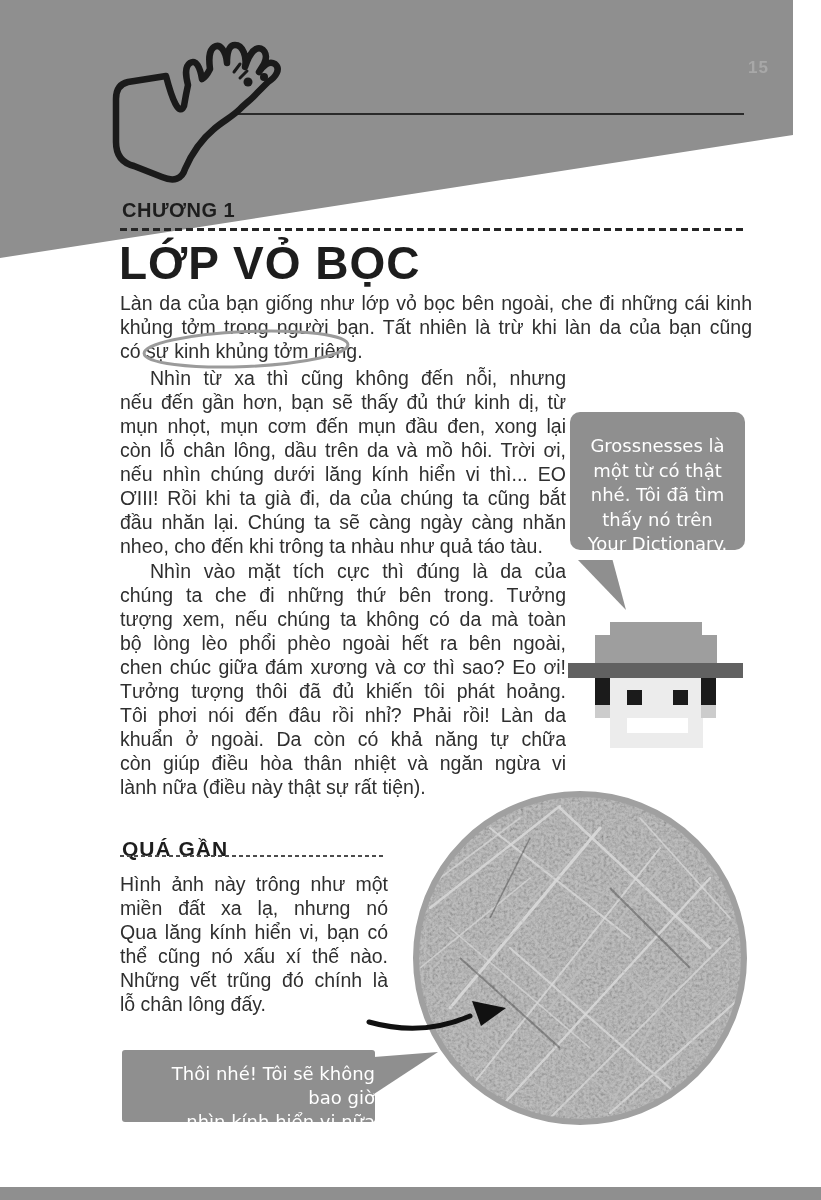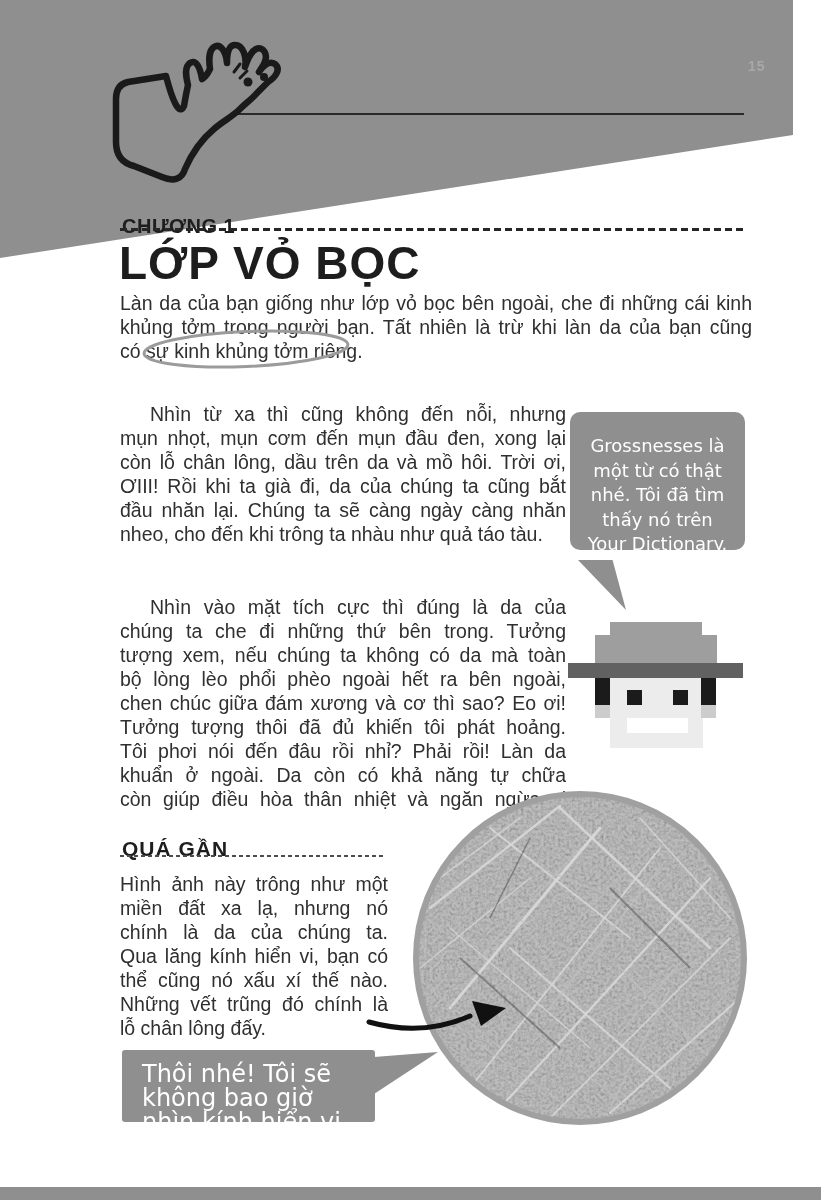--- a/index.html
+++ b/index.html
@@ -8,51 +8,51 @@
     overflow:hidden;font-family:"Liberation Sans",sans-serif;color:#2f2f2f;
     margin:0 auto;
   }
   .abs{position:absolute;}
   
   .header-wedge{
     left:0;top:0;width:793px;height:258px;background:#8f8f8f;
     clip-path:polygon(0 0,100% 0,100% 52.3%,0 100%);
   }
   .thin-rule{left:120px;top:113px;width:624px;height:2px;background:#2a2a2a;}
-  .page-number{left:748px;top:58px;width:40px;font-size:14px;font-weight:bold;
+  .page-number{left:748px;top:58px;width:40px;font-size:17px;font-weight:bold;
     color:#a8a8a8;letter-spacing:1px;}
   .chapter-label{left:122px;top:199px;font-size:20px;font-weight:bold;
-    letter-spacing:.5px;color:#1d1d1d;margin-top:16px;}
+    letter-spacing:.5px;color:#1d1d1d;}
   .dashed-rule-1{left:120px;top:228px;width:627px;height:3px;
     background:repeating-linear-gradient(90deg,#262626 0 7px,transparent 7px 11px);}
   .page-title{left:119px;top:236px;font-size:46px;font-weight:700;
     letter-spacing:1px;color:#1d1d1d;}
   
   .para{font-size:19.5px;line-height:24px;color:#2f2f2f;}
   .jline{text-align:justify;text-align-last:justify;height:24px;overflow:hidden;}
   .jline.last{text-align-last:left;}
-  .jline.indent{text-indent:30px;margin-top:36px;}
+  .jline.indent{text-indent:30px;}
   .p-intro{left:120px;top:291px;width:632px;}
   .p-col{left:120px;width:446px;}
   .p-col2{left:120px;top:872px;width:268px;}
   
   .section-heading{left:122px;top:817px;font-size:21px;font-weight:bold;
     letter-spacing:1px;color:#1d1d1d;margin-top:20px;}
   .dashed-rule-2{left:120px;top:855px;width:266px;height:2px;
     background:repeating-linear-gradient(90deg,#4c4c4c 0 4px,transparent 4px 7px);}
   
   .bubble{background:#8f8f8f;color:#ffffff;font-family:"DejaVu Sans",sans-serif;}
   .bubble-1{left:570px;top:412px;width:175px;height:138px;border-radius:10px;
     padding-top:22px;box-sizing:border-box;}
   .bubble-1 .bline{text-align:center;font-size:18px;line-height:24.5px;}
   .bubble-1-tail{left:578px;top:560px;width:48px;height:50px;background:#8f8f8f;
     clip-path:polygon(0 0,72% 0,100% 100%);}
   .bubble-2{left:122px;top:1050px;width:253px;height:72px;border-radius:3px;
     padding-top:12px;box-sizing:border-box;}
-  .bubble-2 .bline{text-align:left;font-size:24px;line-height:24px;padding-left:20px;}
+  .bubble-2 .bline{text-align:right;font-size:18px;line-height:24px;padding-left:20px;}
   .bubble-2-tail{left:374px;top:1052px;width:64px;height:42px;background:#8f8f8f;
     clip-path:polygon(0 12%,100% 0,0 100%);}
   
   .pixel-face{left:568px;top:622px;width:175px;height:126px;}
   .px{position:absolute;}
   .hat-top{left:42px;top:0;width:92px;height:13px;background:#9e9e9e;}
   .hat-mid{left:27px;top:13px;width:122px;height:28px;background:#9e9e9e;}
   .hat-brim{left:0;top:41px;width:175px;height:15px;background:#616161;}
   .face-base{left:42px;top:56px;width:93px;height:70px;background:#ececec;}
   .hair-l{left:27px;top:56px;width:15px;height:27px;background:#1b1b1b;}
@@ -116,37 +116,40 @@
     <div class="jline">khủng tởm trong người bạn. Tất nhiên là trừ khi làn da của bạn cũng</div>
     <div class="jline last">có sự kinh khủng tởm riêng.</div>
   </div>
 
   <svg class="abs" style="left:140px;top:327px;" width="216" height="44" viewBox="0 0 216 44">
     <ellipse cx="106" cy="22" rx="102" ry="17.5" fill="none" stroke="#9b9b9b" stroke-width="3" transform="rotate(-2.5 106 22)"></ellipse>
   </svg>
 
   <div class="abs para p-col" style="top:366px;">
     <div class="jline indent">Nhìn từ xa thì cũng không đến nỗi, nhưng</div>
+    <div class="jline">nếu đến gần hơn, bạn sẽ thấy đủ thứ kinh dị, từ</div>
     <div class="jline">mụn nhọt, mụn cơm đến mụn đầu đen, xong lại</div>
     <div class="jline">còn lỗ chân lông, dầu trên da và mồ hôi. Trời ơi,</div>
+    <div class="jline">nếu nhìn chúng dưới lăng kính hiển vi thì... EO</div>
     <div class="jline">ƠIII! Rồi khi ta già đi, da của chúng ta cũng bắt</div>
     <div class="jline">đầu nhăn lại. Chúng ta sẽ càng ngày càng nhăn</div>
     <div class="jline last">nheo, cho đến khi trông ta nhàu như quả táo tàu.</div>
   </div>
 
   <div class="abs para p-col" style="top:560px;line-height:23.5px;">
     <div class="jline indent">Nhìn vào mặt tích cực thì đúng là da của</div>
     <div class="jline">chúng ta che đi những thứ bên trong. Tưởng</div>
     <div class="jline">tượng xem, nếu chúng ta không có da mà toàn</div>
     <div class="jline">bộ lòng lèo phổi phèo ngoài hết ra bên ngoài,</div>
     <div class="jline">chen chúc giữa đám xương và cơ thì sao? Eo ơi!</div>
     <div class="jline">Tưởng tượng thôi đã đủ khiến tôi phát hoảng.</div>
     <div class="jline">Tôi phơi nói đến đâu rồi nhỉ? Phải rồi! Làn da</div>
     <div class="jline">khuẩn ở ngoài. Da còn có khả năng tự chữa</div>
     <div class="jline">còn giúp điều hòa thân nhiệt và ngăn ngừa vi</div>
+    <div class="jline last">lành nữa (điều này thật sự rất tiện).</div>
   </div>
 
   <div class="abs bubble bubble-1">
     <div class="bline">Grossnesses là</div>
     <div class="bline">một từ có thật</div>
     <div class="bline">nhé. Tôi đã tìm</div>
     <div class="bline">thấy nó trên</div>
     <div class="bline">Your Dictionary.</div>
   </div>
   <div class="abs bubble-1-tail"></div>
@@ -163,21 +166,20 @@
     <div class="px eye-l"></div>
     <div class="px eye-r"></div>
     <div class="px mouth"></div>
   </div>
 
   <div class="abs section-heading">QUÁ GẦN</div>
   <div class="abs dashed-rule-2"></div>
   <div class="abs para p-col2">
     <div class="jline">Hình ảnh này trông như một</div>
     <div class="jline">miền đất xa lạ, nhưng nó</div>
-    <div class="jline">chính là da của chúng ta.</div>
     <div class="jline">Qua lăng kính hiển vi, bạn có</div>
     <div class="jline">thể cũng nó xấu xí thế nào.</div>
     <div class="jline">Những vết trũng đó chính là</div>
     <div class="jline last">lỗ chân lông đấy.</div>
   </div>
 
   <svg class="abs skin-circle" width="340" height="340" viewBox="0 0 340 340">
     <defs>
       <clipPath id="circ">
           <circle cx="170" cy="170" r="164"></circle>

